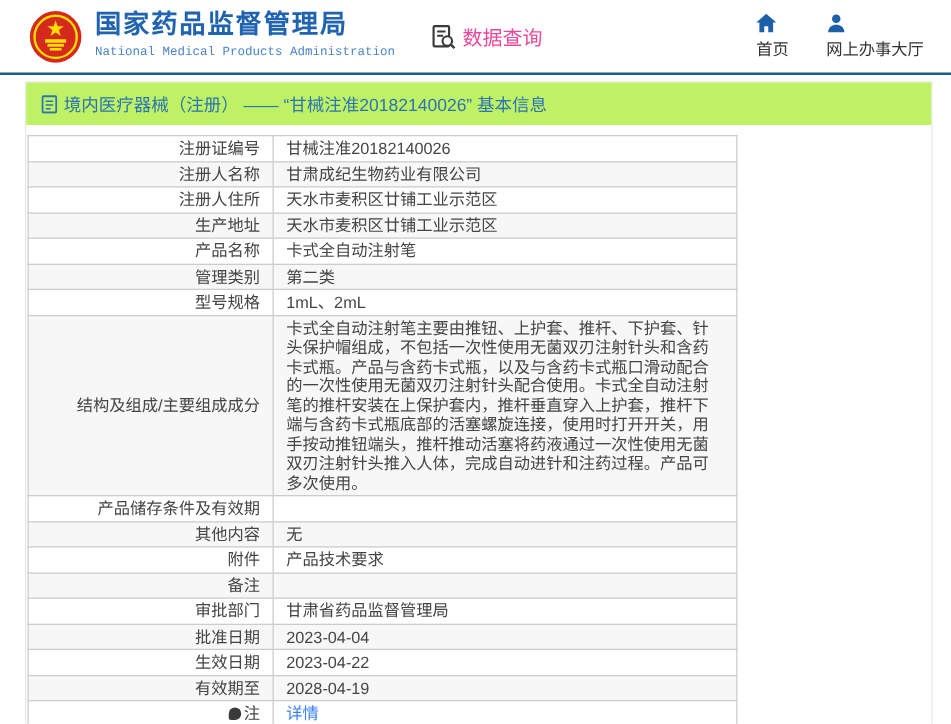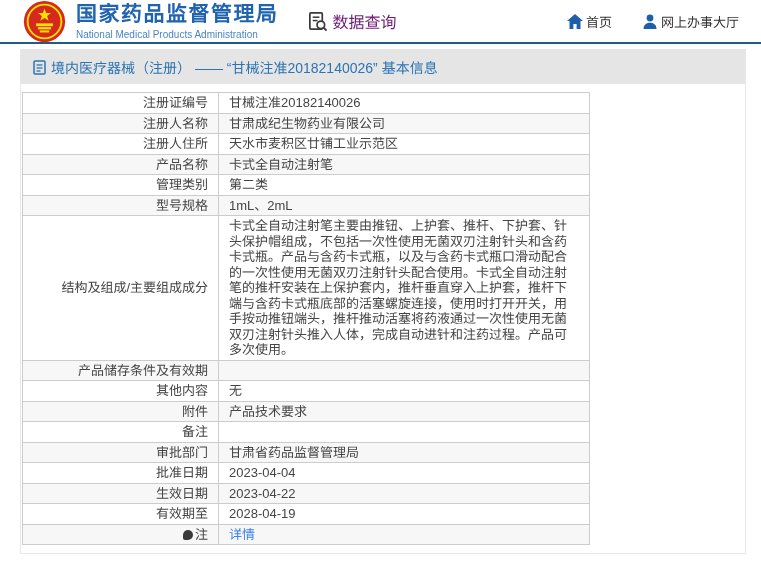--- a/index.html
+++ b/index.html
@@ -6,64 +6,65 @@
   html, body {
     width: 761px; height: 579px;
     overflow: hidden;
     background: #ffffff;
     font-family: "Liberation Sans", "DejaVu Sans", sans-serif;
     color: #454545;
   }
 
   
   .site-header {
-    height: 42px;
+    height: 58px;
     display: flex;
     align-items: center;
     padding: 0 14px 0 22px;
     background: #ffffff;
+    font-family: Liberation Mono, monospace;
   }
   .logo-group { display: flex; align-items: center; gap: 9px; }
   .emblem { width: 45px; height: 45px; flex: 0 0 auto; }
   .title-block { display: flex; flex-direction: column; line-height: 1.1; }
   .title-cn {
     font-size: 21px; font-weight: bold; color: #2063ae; letter-spacing: 1.5px;
     white-space: nowrap;
   }
   .title-en { font-size: 10px; color: #4a84c4; margin-top: 3px; white-space: nowrap; }
 
   .data-query {
     display: flex; align-items: center; gap: 5px;
     margin-left: 28px;
-    font-size: 16px; color: #701a75;
+    font-size: 16px; color: #ec4899;
     cursor: pointer;
   }
   .data-query svg { display: block; }
 
   .header-spacer { flex: 1 1 auto; }
 
   .top-nav { display: flex; align-items: flex-start; gap: 30px; padding-right: 8px; }
   .nav-item {
-    display: flex; align-items: center; gap: 3px;
+    display: flex; flex-direction: column; align-items: flex-start; gap: 3px;
     font-size: 13px; color: #333333; cursor: pointer; white-space: nowrap;
   }
   .nav-item svg { display: block; }
 
   .header-rule { height: 2px; background: #1e5c85; }
 
   
   .panel {
     margin: 5px 15px 0 20px;
     width: 726px;
     border: 1px solid #e7e7e7;
     background: #ffffff;
   }
   .breadcrumb {
     display: flex; align-items: center; gap: 5px;
-    background: #e5e5e5;
+    background: #bef264;
     padding: 7px 12px;
     font-size: 14px;
     color: #2c74b3;
     white-space: nowrap;
   }
   .breadcrumb svg { flex: 0 0 auto; }
 
   
   table.info-table {
     border-collapse: collapse;
@@ -166,20 +167,24 @@
         </tr>
         <tr>
           <td class="label-cell">注册人名称</td>
           <td class="value-cell">甘肃成纪生物药业有限公司</td>
         </tr>
         <tr>
           <td class="label-cell">注册人住所</td>
           <td class="value-cell">天水市麦积区廿铺工业示范区</td>
         </tr>
         <tr>
+          <td class="label-cell">生产地址</td>
+          <td class="value-cell">天水市麦积区廿铺工业示范区</td>
+        </tr>
+        <tr>
           <td class="label-cell">产品名称</td>
           <td class="value-cell">卡式全自动注射笔</td>
         </tr>
         <tr>
           <td class="label-cell">管理类别</td>
           <td class="value-cell">第二类</td>
         </tr>
         <tr>
           <td class="label-cell">型号规格</td>
           <td class="value-cell">1mL、2mL</td>

